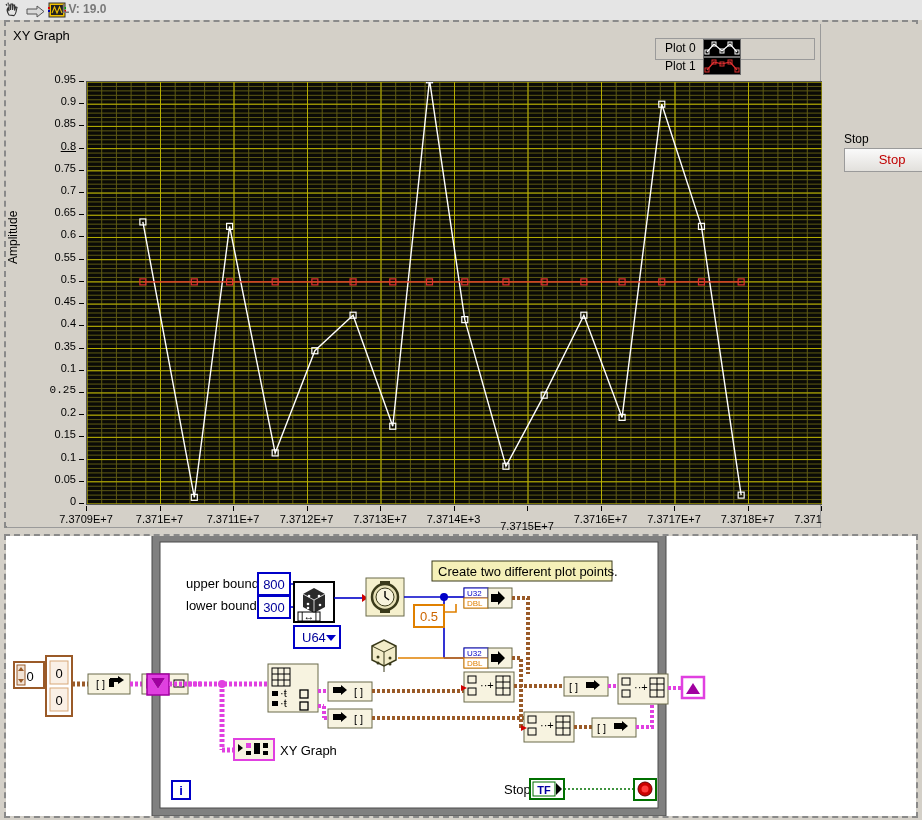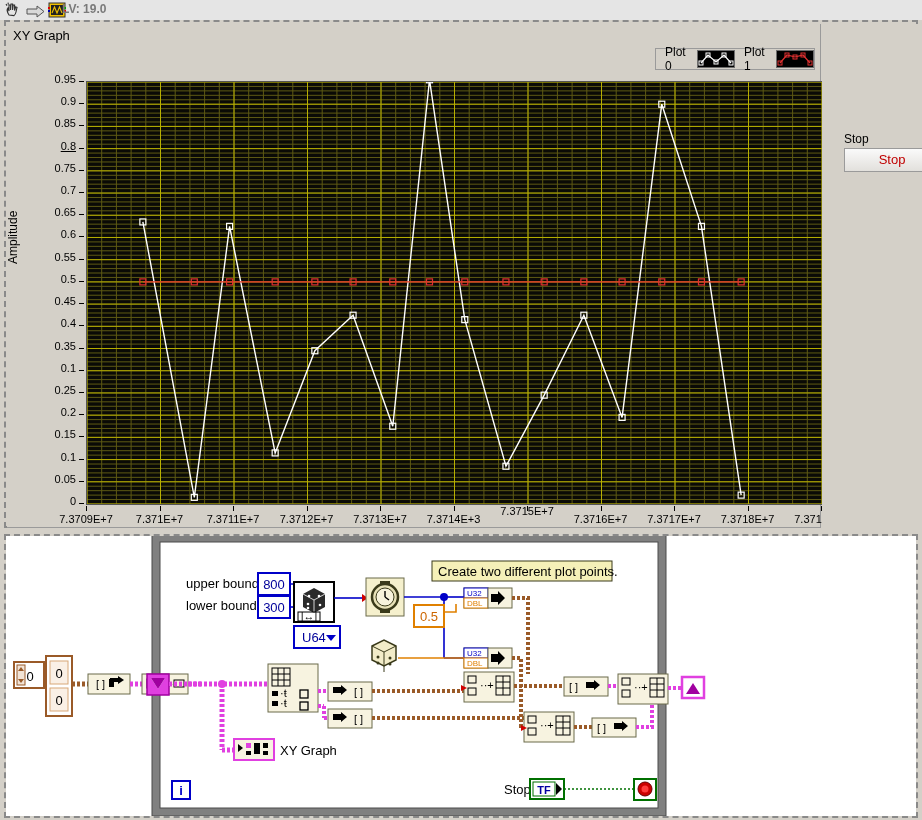--- a/index.html
+++ b/index.html
@@ -27,23 +27,23 @@
     position: absolute; left: 7px; top: 24px; width: 814px; height: 504px;
     background: #d4d0c8;
     border-right: 1px solid #9a9a9a;
     border-bottom: 1px solid #9a9a9a;
   }
   #graph-title {
     position:absolute; left:6px; top:4px; font-size:13px; color:#000;
   }
   
   #plot-legend {
-    position:absolute; left:648px; top:24px; width:160px; height:22px;
+    position:absolute; left:648px; top:14px; width:160px; height:22px;
     background:#d4d0c8; border:1px solid #9a9a9a;
-    display:flex; align-items:flex-end;
+    display:flex; align-items:flex-start;flex-direction:column;
   }
   .legend-entry { display:flex; align-items:center; height:20px; }
   .legend-label { font-size:12px; color:#000; padding:0 7px 0 9px; }
   .legend-swatch { width:38px; height:18px; background:#000; border:1px solid #6d6d6d; position:relative; }
 
   
   #graph-outer {
     position:absolute; left:7px; top:22px; width:808px; height:478px;
   }
   #plot-area {
@@ -173,21 +173,21 @@
           <div class="ytick" style="top: 449px; left: 16px;">0</div>
           <div class="ytickmark" style="top: 457px; left: 65px;"></div>
           <div class="ytick" style="top: 426.789px; left: 16px;">0.05</div>
           <div class="ytickmark" style="top: 434.789px; left: 65px;"></div>
           <div class="ytick" style="top: 404.579px; left: 16px;">0.1</div>
           <div class="ytickmark" style="top: 412.579px; left: 65px;"></div>
           <div class="ytick" style="top: 382.368px; left: 16px;">0.15</div>
           <div class="ytickmark" style="top: 390.368px; left: 65px;"></div>
           <div class="ytick" style="top: 360.158px; left: 16px;">0.2</div>
           <div class="ytickmark" style="top: 368.158px; left: 65px;"></div>
-          <div class="ytick" style="top: 337.947px; left: 16px;">0.25</div>
+          <div class="ytick" style="top: 337.947px; left: 16px; font-family: Liberation Mono, monospace;">0.25</div>
           <div class="ytickmark" style="top: 345.947px; left: 65px;"></div>
           <div class="ytick" style="top: 315.737px; left: 16px;">0.1</div>
           <div class="ytickmark" style="top: 323.737px; left: 65px;"></div>
           <div class="ytick" style="top: 293.526px; left: 16px;">0.35</div>
           <div class="ytickmark" style="top: 301.526px; left: 65px;"></div>
           <div class="ytick" style="top: 271.316px; left: 16px;">0.4</div>
           <div class="ytickmark" style="top: 279.316px; left: 65px;"></div>
           <div class="ytick" style="top: 249.105px; left: 16px;">0.45</div>
           <div class="ytickmark" style="top: 257.105px; left: 65px;"></div>
           <div class="ytick" style="top: 226.895px; left: 16px;">0.5</div>
@@ -433,21 +433,21 @@
           <div class="xtick" style="left: 100.5px; top: 467px;">7.371E+7</div>
           <div class="xtickmark" style="left: 145.5px; top: 460px;"></div>
           <div class="xtick" style="left: 174px; top: 467px;">7.3711E+7</div>
           <div class="xtickmark" style="left: 219px; top: 460px;"></div>
           <div class="xtick" style="left: 247.5px; top: 467px;">7.3712E+7</div>
           <div class="xtickmark" style="left: 292.5px; top: 460px;"></div>
           <div class="xtick" style="left: 321px; top: 467px;">7.3713E+7</div>
           <div class="xtickmark" style="left: 366px; top: 460px;"></div>
           <div class="xtick" style="left: 394.5px; top: 467px;">7.3714E+3</div>
           <div class="xtickmark" style="left: 439.5px; top: 460px;"></div>
-          <div class="xtick" style="left: 468px; top: 459px;">7.3715E+7</div>
+          <div class="xtick" style="left: 468px; top: 474px;">7.3715E+7</div>
           <div class="xtickmark" style="left: 513px; top: 460px;"></div>
           <div class="xtick" style="left: 541.5px; top: 467px;">7.3716E+7</div>
           <div class="xtickmark" style="left: 586.5px; top: 460px;"></div>
           <div class="xtick" style="left: 615px; top: 467px;">7.3717E+7</div>
           <div class="xtickmark" style="left: 660px; top: 460px;"></div>
           <div class="xtick" style="left: 688.5px; top: 467px;">7.3718E+7</div>
           <div class="xtickmark" style="left: 733.5px; top: 460px;"></div>
           <div class="xtick" style="left: 762px; top: 467px;">7.3719E+7</div>
           <div class="xtickmark" style="left: 807px; top: 460px;"></div>
         </div>

